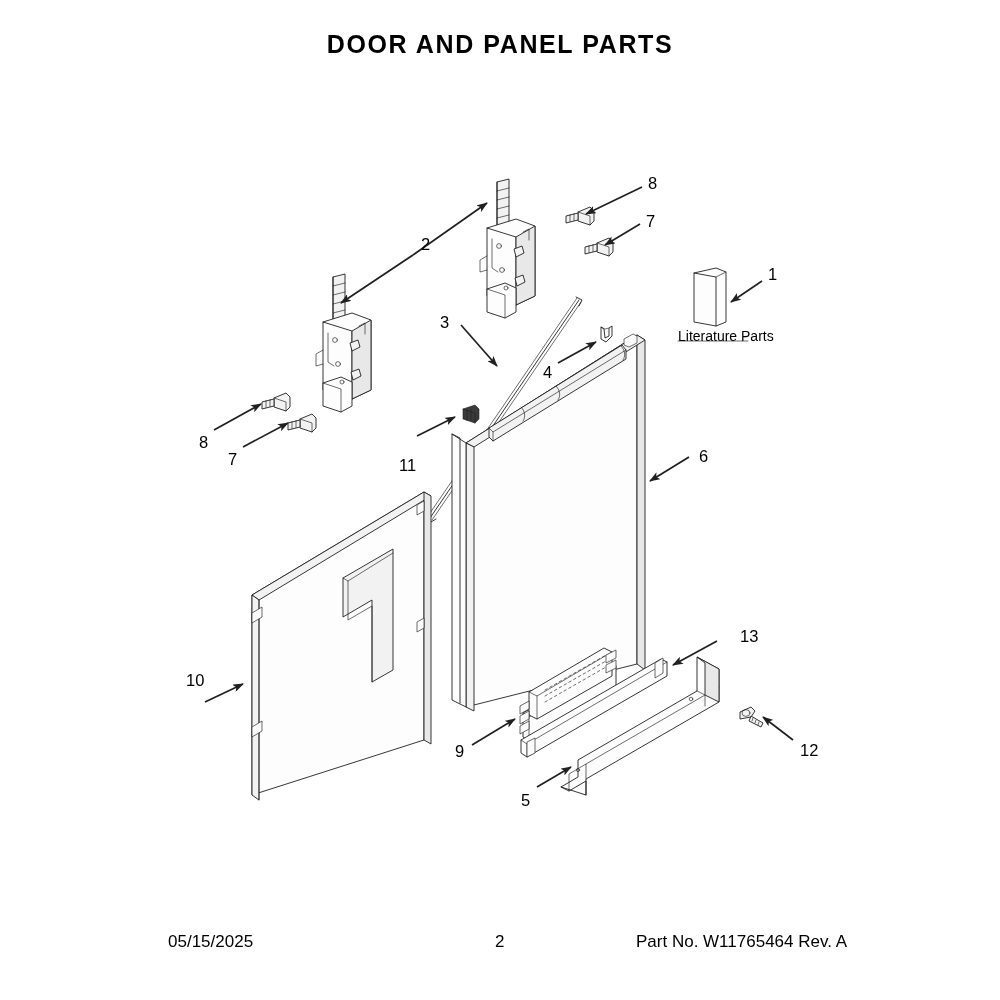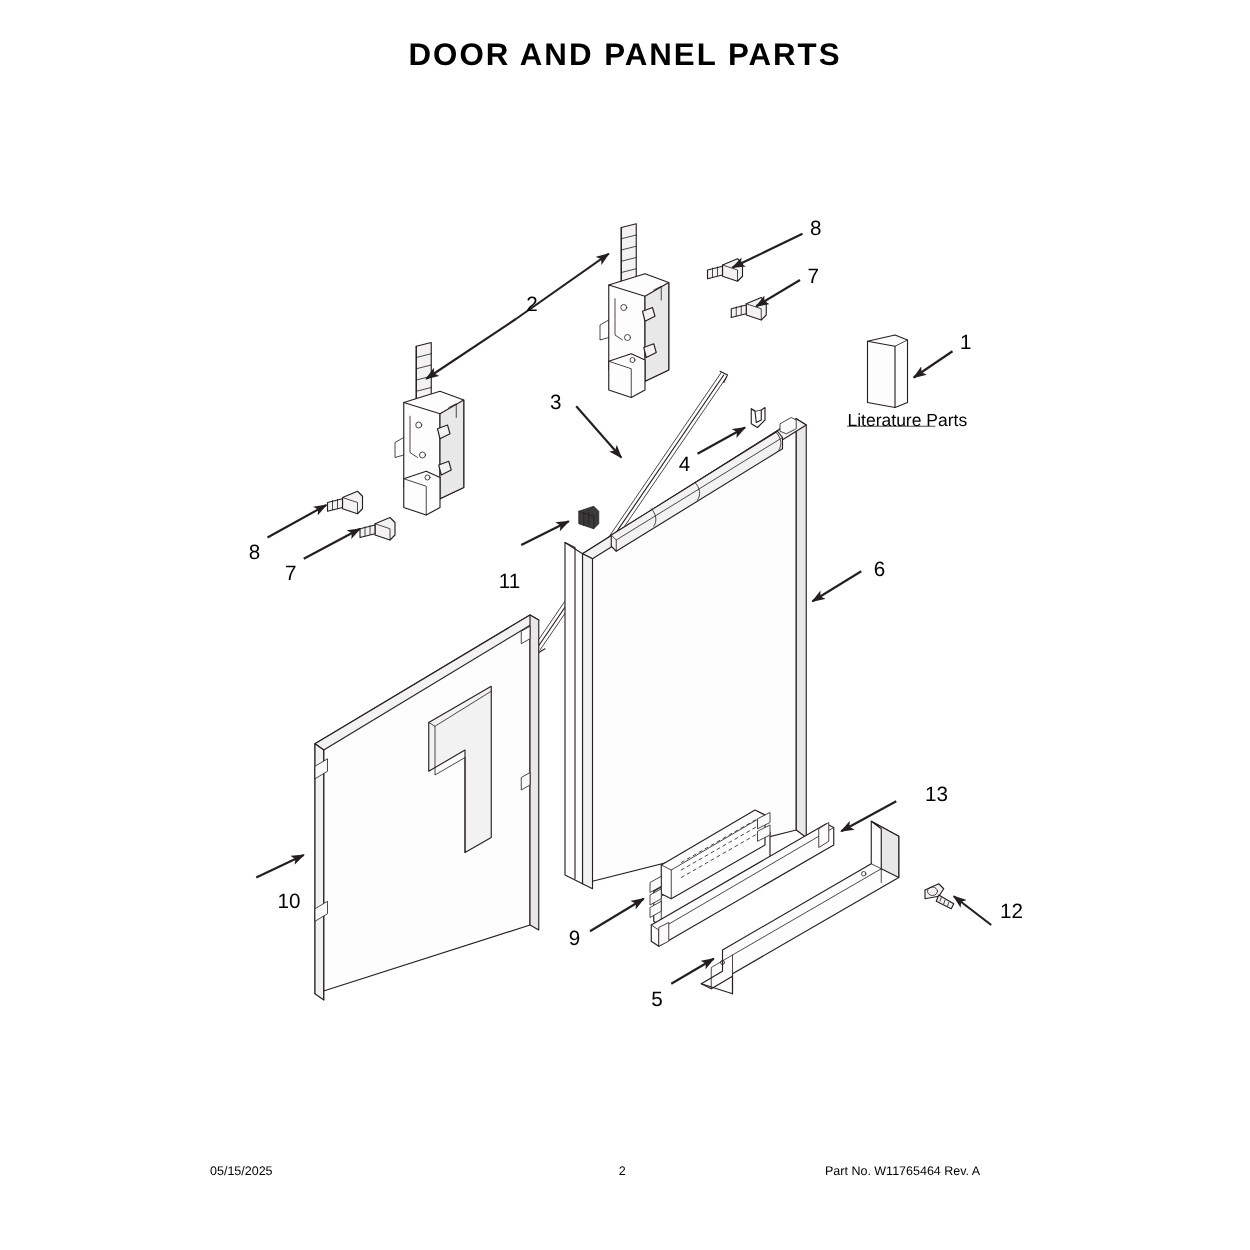--- a/index.html
+++ b/index.html
@@ -29,27 +29,27 @@
   }
   #diagram {
     position: absolute;
     top: 0;
     left: 0;
     width: 1000px;
     height: 1000px;
   }
   .footer-text {
     position: absolute;
-    font-size: 10px;
+    font-size: 17px;
     color: #000000;
     white-space: nowrap;
   }
   #footer-date { left: 168px; top: 932px; }
   #footer-page { left: 495px; top: 932px; }
-  #footer-part { left: 660px; top: 932px; }
+  #footer-part { left: 636px; top: 932px; }
   .callout {
     position: absolute;
     font-size: 16.5px;
     color: #000000;
     white-space: nowrap;
   }
   #literature-label {
     position: absolute;
     left: 678px;
     top: 328px;
@@ -335,23 +335,23 @@
       <div class="callout" style="left: 421px; top: 235px;">2</div>
       <div class="callout" style="left: 440px; top: 313px;">3</div>
       <div class="callout" style="left: 543px; top: 363px;">4</div>
       <div class="callout" style="left: 521px; top: 791px;">5</div>
       <div class="callout" style="left: 699px; top: 447px;">6</div>
       <div class="callout" style="left: 228px; top: 450px;">7</div>
       <div class="callout" style="left: 646px; top: 212px;">7</div>
       <div class="callout" style="left: 199px; top: 433px;">8</div>
       <div class="callout" style="left: 648px; top: 174px;">8</div>
       <div class="callout" style="left: 455px; top: 742px;">9</div>
-      <div class="callout" style="left: 186px; top: 712px; margin-left: 36px;">10</div>
+      <div class="callout" style="left: 186px; top: 671px;">10</div>
       <div class="callout" style="left: 399px; top: 440px; margin-top: 16px;">11</div>
-      <div class="callout" style="left: 800px; top: 720px;">12</div>
+      <div class="callout" style="left: 800px; top: 741px;">12</div>
       <div class="callout" style="left: 724px; top: 627px; margin-left: 16px;">13</div>
     </div>
 
   <div class="footer-text" id="footer-date">05/15/2025</div>
   <div class="footer-text" id="footer-page">2</div>
   <div class="footer-text" id="footer-part">Part No.  W11765464  Rev. A</div>
 
 </div>
 
 </body></html>

